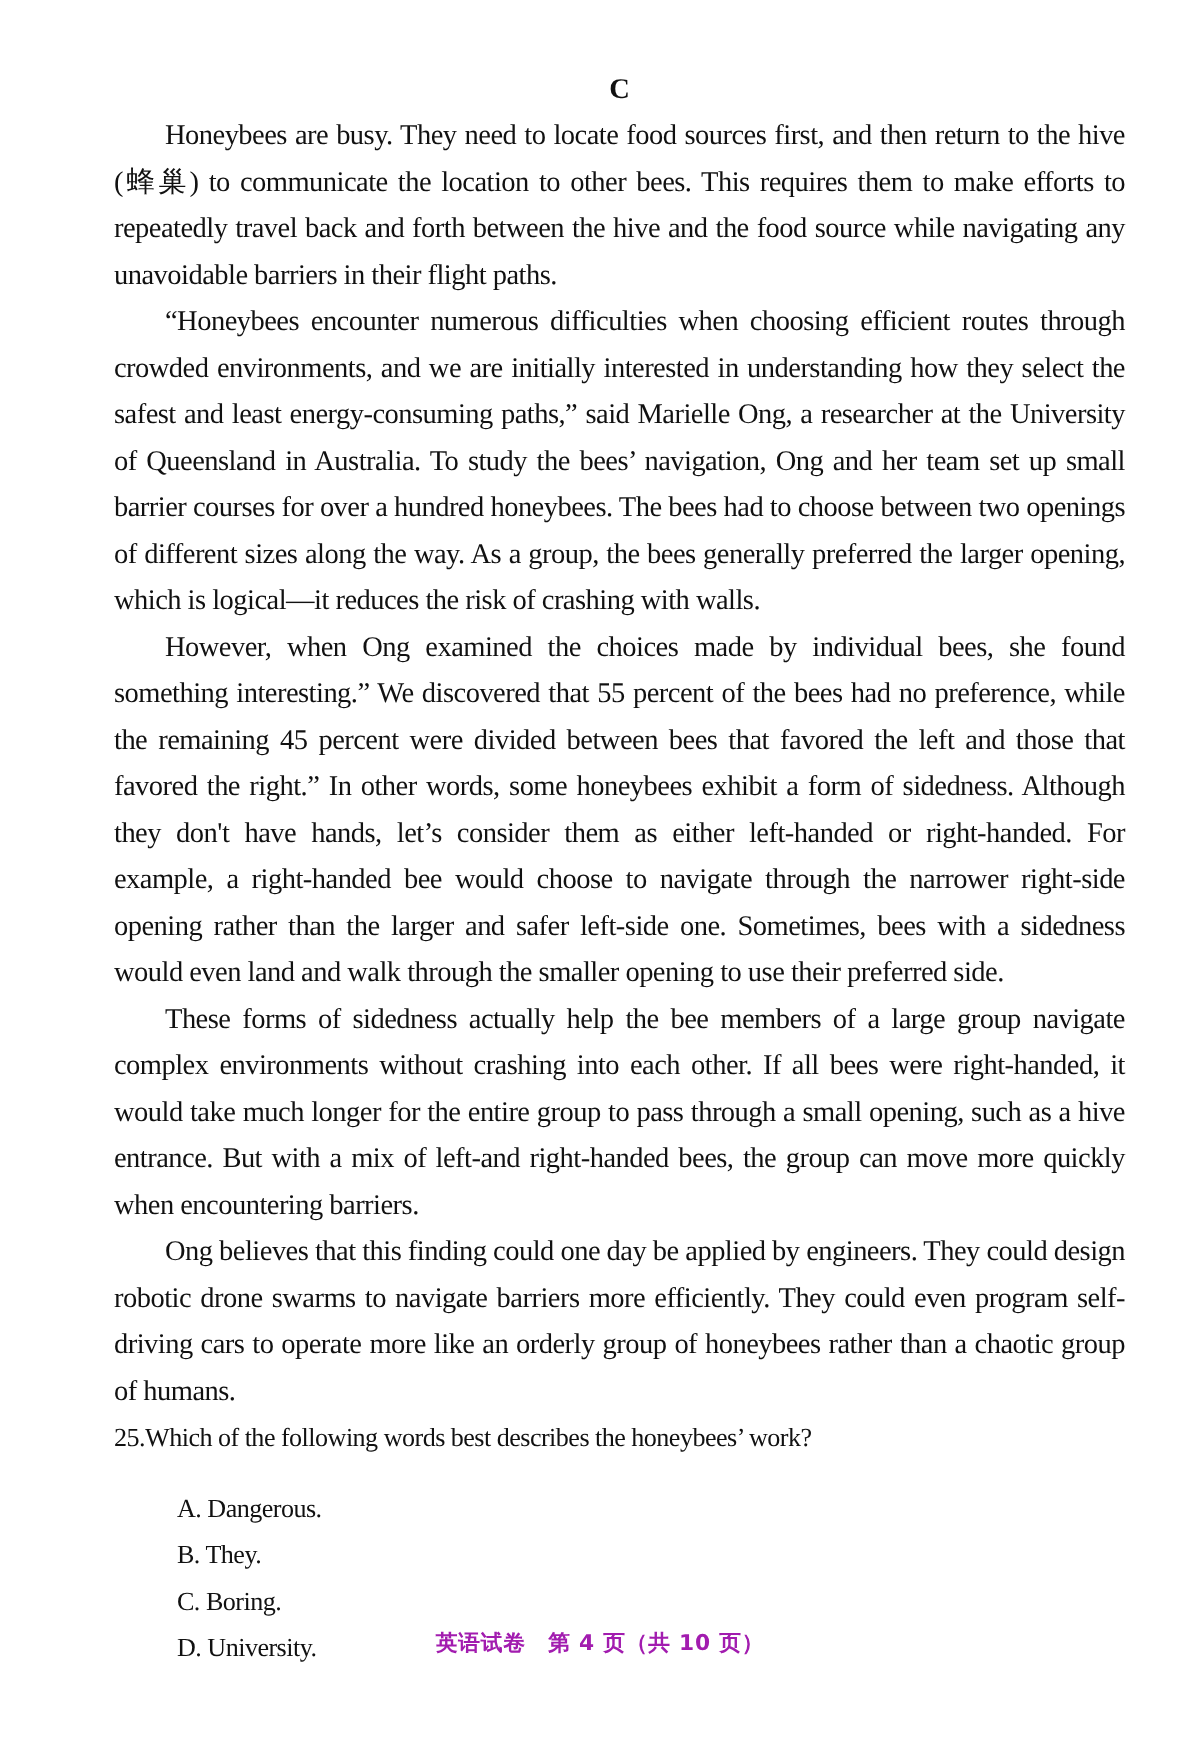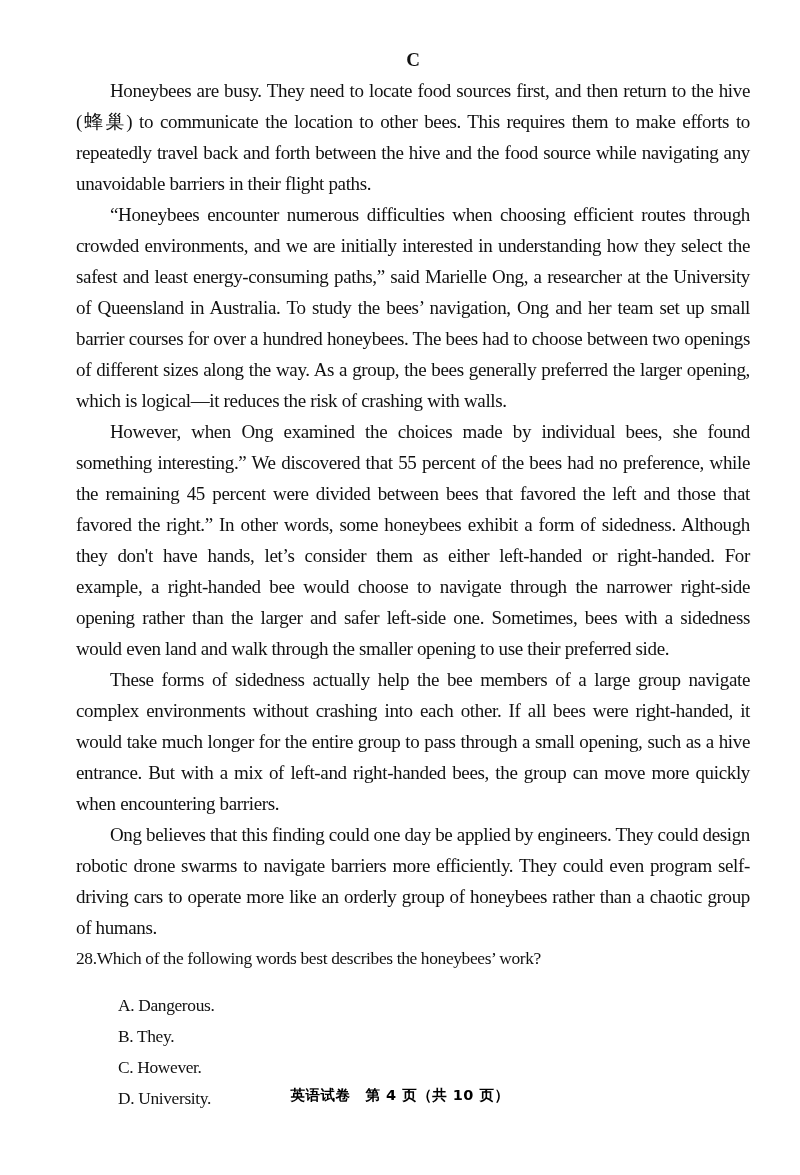--- a/index.html
+++ b/index.html
@@ -59,41 +59,41 @@
     .footer {
       position: absolute;
       top: 1086px;
       left: 0;
       width: 800px;
       text-align: center;
       font-family: "DejaVu Sans", "Liberation Sans", sans-serif;
       font-weight: bold;
       font-size: 14.5px;
       letter-spacing: 0.5px;
-      color: #000000;
+      color: #a21caf;
     }
   </style>
 </head>
 <body>
 
 <div class="page">
   <h2 class="section-title">C</h2>
 
   <div>
     <p class="para">Honeybees are busy. They need to locate food sources first, and then return to the hive (蜂巢) to communicate the location to other bees. This requires them to make efforts to repeatedly travel back and forth between the hive and the food source while navigating any unavoidable barriers in their flight paths.</p>
     <p class="para">“Honeybees encounter numerous difficulties when choosing efficient routes through crowded environments, and we are initially interested in understanding how they select the safest and least energy-consuming paths,” said Marielle Ong, a researcher at the University of Queensland in Australia. To study the bees’ navigation, Ong and her team set up small barrier courses for over a hundred honeybees. The bees had to choose between two openings of different sizes along the way. As a group, the bees generally preferred the larger opening, which is logical—it reduces the risk of crashing with walls.</p>
     <p class="para"><span>However, when Ong examined the choices made by individual bees, she found something interesting.” We discovered that 55 percent of the bees had no preference, while the remaining 45 percent were divided between bees that favored the left and those that favored the right.” In other words, some honeybees exhibit a form of </span><span class="u">sidedness</span><span>. Although they don't have hands, let’s consider them as either left-handed or right-handed. For example, a right-handed bee would choose to navigate through the narrower right-side opening rather than the larger and safer left-side one. Sometimes, bees with a sidedness would even land and walk through the smaller opening to use their preferred side.</span></p>
     <p class="para">These forms of sidedness actually help the bee members of a large group navigate complex environments without crashing into each other. If all bees were right-handed, it would take much longer for the entire group to pass through a small opening, such as a hive entrance. But with a mix of left-and right-handed bees, the group can move more quickly when encountering barriers.</p>
     <p class="para">Ong believes that this finding could one day be applied by engineers. They could design robotic drone swarms to navigate barriers more efficiently. They could even program self-driving cars to operate more like an orderly group of honeybees rather than a chaotic group of humans.</p>
   </div>
 
   <div>
-    <p class="question"><span>28.</span><span>Which of the following words best describes the honeybees’ work?</span></p>
+    <p class="question"><span>25.</span><span>Which of the following words best describes the honeybees’ work?</span></p>
     <ul class="options">
       <li class="option"><span>A.</span> <span>Dangerous.</span></li>
       <li class="option"><span>B.</span> <span>They.</span></li>
-      <li class="option"><span>C.</span> <span>However.</span></li>
+      <li class="option"><span>C.</span> <span>Boring.</span></li>
       <li class="option"><span>D.</span> <span>University.</span></li>
     </ul>
   </div>
 </div>
 
 <div class="footer">英语试卷　第 4 页（共 10 页）</div>
 
 </body></html>

